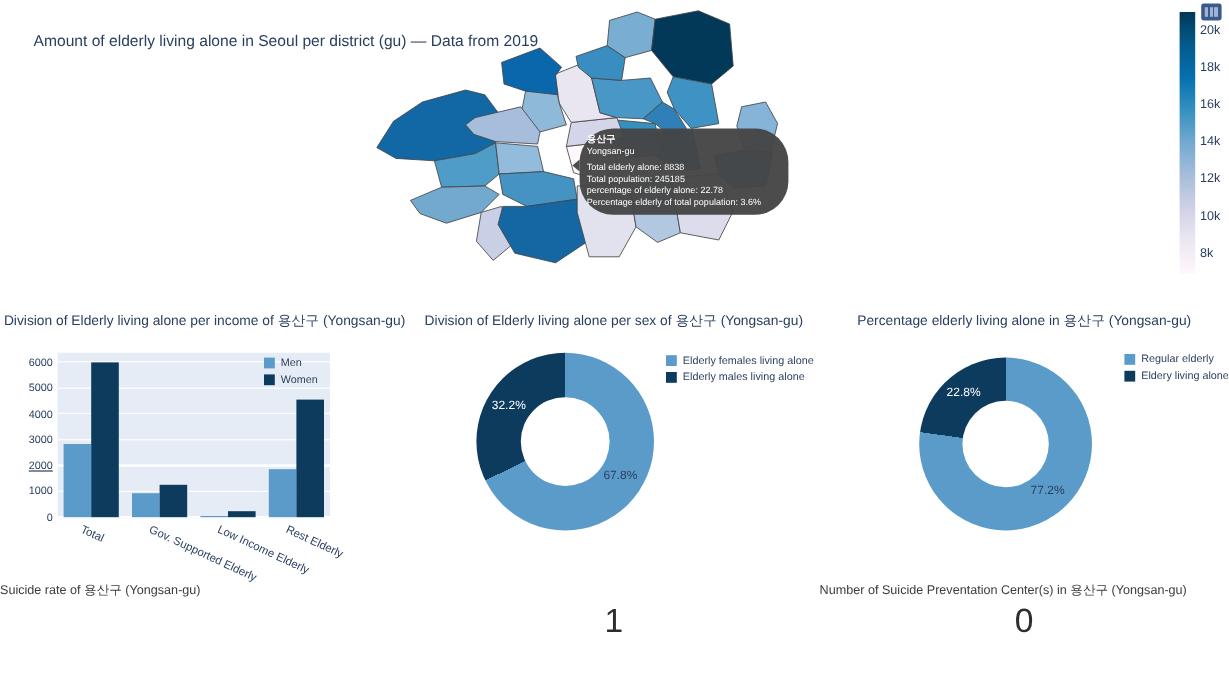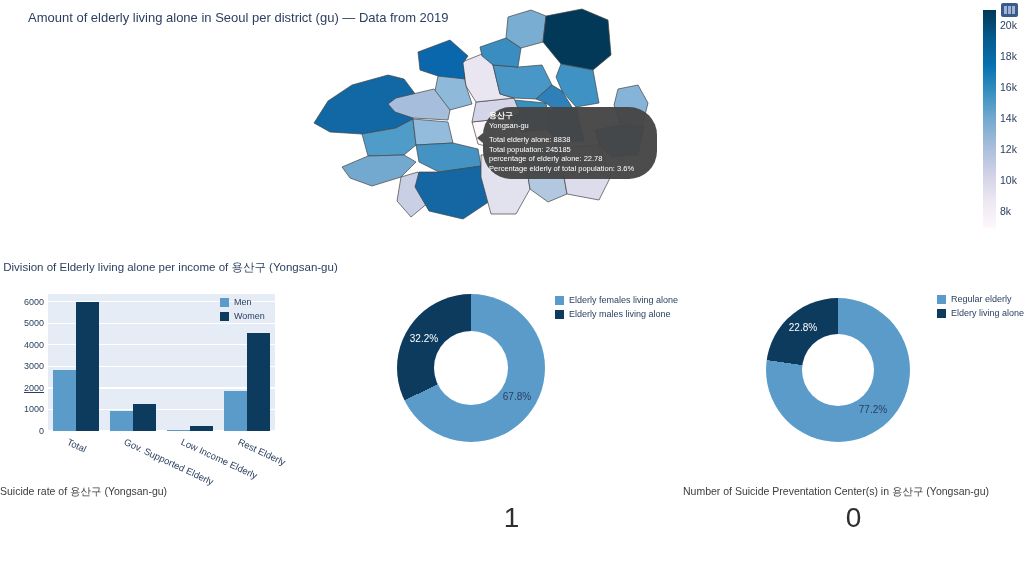--- a/index.html
+++ b/index.html
@@ -1,18 +1,18 @@
 <!DOCTYPE html>
 <html><head>
 <meta charset="utf-8">
 <style>
   html,body{margin:0;padding:0;background:#fff;}
   .stage{position:relative;width:1024px;height:572px;background:#fff;overflow:hidden;
          font-family:"Liberation Sans",sans-serif;}
-  .map-title{position:absolute;left:28px;top:10px;font-size:13px;color:#2a3f5f;}
+  .map-title{position:absolute;left:28px;top:26px;font-size:13px;color:#2a3f5f;}
   .seoul-map{position:absolute;left:300px;top:5px;width:360px;height:232px;z-index:1;}
   .seoul-map polygon{stroke:#444;stroke-width:0.7;stroke-linejoin:round;}
   .tooltip{position:absolute;left:483px;top:107px;width:174px;box-sizing:border-box;
            background:rgba(69,69,69,0.96);color:#fff;padding:4px 6px 5px;z-index:5;
            font-size:7.5px;line-height:9.6px;border-radius:28px;}
   .tooltip div{white-space:nowrap;}
   .tt-kr{font-weight:bold;font-size:8px;}
   .tt-gap{height:5px;}
   .tt-arrow{position:absolute;left:-6px;top:26px;width:0;height:0;
             border-top:5px solid transparent;border-bottom:5px solid transparent;
@@ -99,35 +99,37 @@
       <div class="lg-row">
         <span class="lg-sq" style="background: rgb(90, 155, 201);"></span>
         <span>Men</span>
       </div>
       <div class="lg-row">
         <span class="lg-sq" style="background: rgb(13, 59, 94);"></span>
         <span>Women</span>
       </div>
     </div>
 
+  <div class="panel-title" style="left:341px">Division of Elderly living alone per sex of 용산구 (Yongsan-gu)</div>
   <div class="donut" id="donut1" style="left: 397px; top: 294px; width: 148px; height: 148px; background: conic-gradient(rgb(90, 155, 201) 0deg, rgb(90, 155, 201) 67.8%, rgb(13, 59, 94) 0deg, rgb(13, 59, 94) 100%);"></div>
   <div class="donut-hole" style="left:434px;top:331px;width:74px;height:74px"></div>
   <div class="slice-label" style="left:399px;top:333px;color:#fff">32.2%</div>
   <div class="slice-label" style="left:492px;top:391px;color:#2a3f5f">67.8%</div>
   <div class="legend" id="pie1-legend" style="left:555px;top:295px">
       <div class="lg-row">
         <span class="lg-sq" style="background: rgb(90, 155, 201);"></span>
         <span>Elderly females living alone</span>
       </div>
       <div class="lg-row">
         <span class="lg-sq" style="background: rgb(13, 59, 94);"></span>
         <span>Elderly males living alone</span>
       </div>
     </div>
 
+  <div class="panel-title" style="left:683px">Percentage elderly living alone in 용산구 (Yongsan-gu)</div>
   <div class="donut" id="donut2" style="left: 766px; top: 298px; width: 144px; height: 144px; background: conic-gradient(rgb(90, 155, 201) 0deg, rgb(90, 155, 201) 77.2%, rgb(13, 59, 94) 0deg, rgb(13, 59, 94) 100%);"></div>
   <div class="donut-hole" style="left:802px;top:334px;width:72px;height:72px"></div>
   <div class="slice-label" style="left:778px;top:322px;color:#fff">22.8%</div>
   <div class="slice-label" style="left:848px;top:404px;color:#2a3f5f">77.2%</div>
   <div class="legend" id="pie2-legend" style="left:937px;top:294px">
       <div class="lg-row">
         <span class="lg-sq" style="background: rgb(90, 155, 201);"></span>
         <span>Regular elderly</span>
       </div>
       <div class="lg-row">

